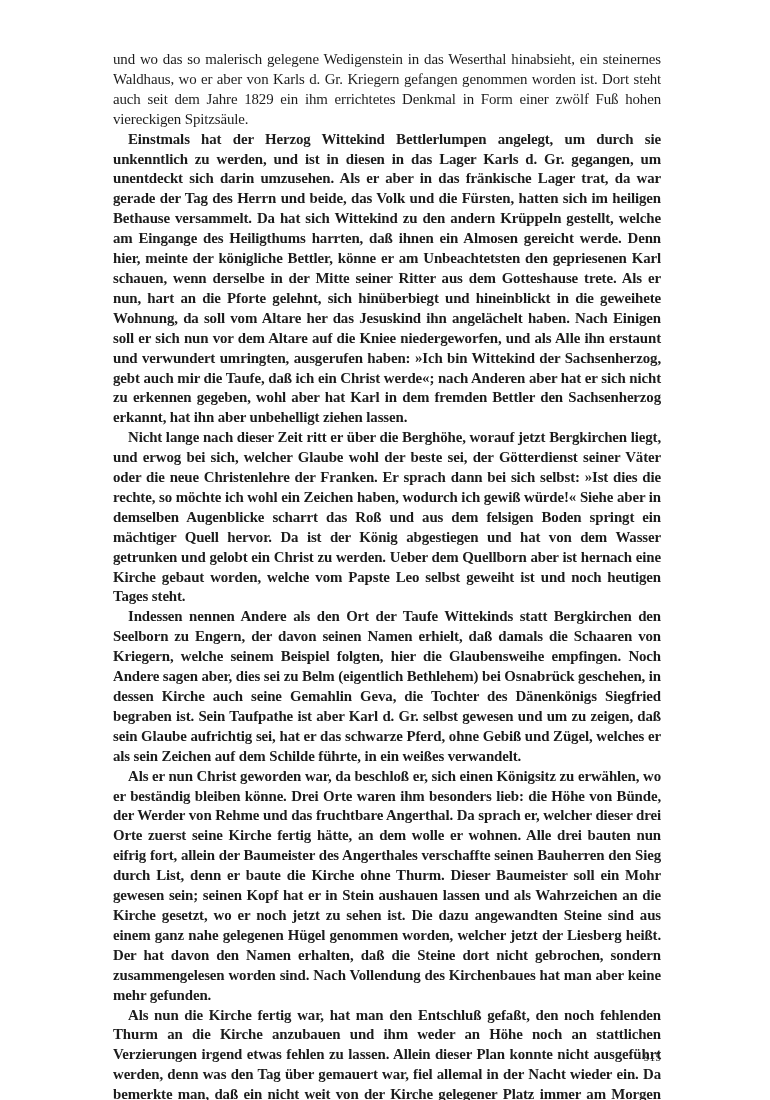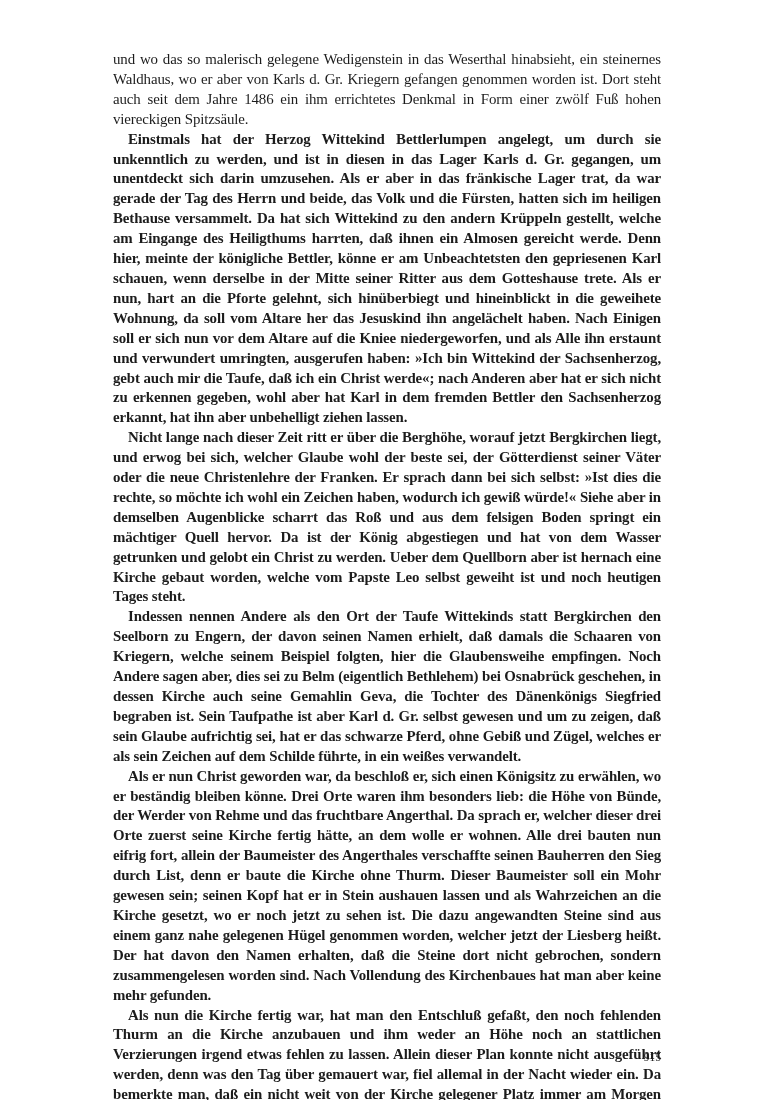--- a/index.html
+++ b/index.html
@@ -44,21 +44,21 @@
     font-family: "Liberation Serif", serif;
     font-size: 11.5px;
     color: #1c1c1c;
   }
 </style>
 </head>
 <body>
 
 <div class="page">
   <div class="text-block">
-    <p>und wo das so malerisch gelegene Wedigenstein in das Weserthal hinabsieht, ein steinernes Waldhaus, wo er aber von Karls d. Gr. Kriegern gefangen genommen worden ist. Dort steht auch seit dem Jahre 1486 ein ihm errichtetes Denkmal in Form einer zwölf Fuß hohen viereckigen Spitzsäule.</p>
+    <p>und wo das so malerisch gelegene Wedigenstein in das Weserthal hinabsieht, ein steinernes Waldhaus, wo er aber von Karls d. Gr. Kriegern gefangen genommen worden ist. Dort steht auch seit dem Jahre 1829 ein ihm errichtetes Denkmal in Form einer zwölf Fuß hohen viereckigen Spitzsäule.</p>
     <p class="indent">Einstmals hat der Herzog Wittekind Bettlerlumpen angelegt, um durch sie unkenntlich zu werden, und ist in diesen in das Lager Karls d. Gr. gegangen, um unentdeckt sich darin umzusehen. Als er aber in das fränkische Lager trat, da war gerade der Tag des Herrn und beide, das Volk und die Fürsten, hatten sich im heiligen Bethause versammelt. Da hat sich Wittekind zu den andern Krüppeln gestellt, welche am Eingange des Heiligthums harrten, daß ihnen ein Almosen gereicht werde. Denn hier, meinte der königliche Bettler, könne er am Unbeachtetsten den gepriesenen Karl schauen, wenn derselbe in der Mitte seiner Ritter aus dem Gotteshause trete. Als er nun, hart an die Pforte gelehnt, sich hinüberbiegt und hineinblickt in die geweihete Wohnung, da soll vom Altare her das Jesuskind ihn angelächelt haben. Nach Einigen soll er sich nun vor dem Altare auf die Kniee niedergeworfen, und als Alle ihn erstaunt und verwundert umringten, ausgerufen haben: »Ich bin Wittekind der Sachsenherzog, gebt auch mir die Taufe, daß ich ein Christ werde«; nach Anderen aber hat er sich nicht zu erkennen gegeben, wohl aber hat Karl in dem fremden Bettler den Sachsenherzog erkannt, hat ihn aber unbehelligt ziehen lassen.</p>
     <p class="indent">Nicht lange nach dieser Zeit ritt er über die Berghöhe, worauf jetzt Bergkirchen liegt, und erwog bei sich, welcher Glaube wohl der beste sei, der Götterdienst seiner Väter oder die neue Christenlehre der Franken. Er sprach dann bei sich selbst: »Ist dies die rechte, so möchte ich wohl ein Zeichen haben, wodurch ich gewiß würde!« Siehe aber in demselben Augenblicke scharrt das Roß und aus dem felsigen Boden springt ein mächtiger Quell hervor. Da ist der König abgestiegen und hat von dem Wasser getrunken und gelobt ein Christ zu werden. Ueber dem Quellborn aber ist hernach eine Kirche gebaut worden, welche vom Papste Leo selbst geweiht ist und noch heutigen Tages steht.</p>
     <p class="indent">Indessen nennen Andere als den Ort der Taufe Wittekinds statt Bergkirchen den Seelborn zu Engern, der davon seinen Namen erhielt, daß damals die Schaaren von Kriegern, welche seinem Beispiel folgten, hier die Glaubensweihe empfingen. Noch Andere sagen aber, dies sei zu Belm (eigentlich Bethlehem) bei Osnabrück geschehen, in dessen Kirche auch seine Gemahlin Geva, die Tochter des Dänenkönigs Siegfried begraben ist. Sein Taufpathe ist aber Karl d. Gr. selbst gewesen und um zu zeigen, daß sein Glaube aufrichtig sei, hat er das schwarze Pferd, ohne Gebiß und Zügel, welches er als sein Zeichen auf dem Schilde führte, in ein weißes verwandelt.</p>
     <p class="indent">Als er nun Christ geworden war, da beschloß er, sich einen Königsitz zu erwählen, wo er beständig bleiben könne. Drei Orte waren ihm besonders lieb: die Höhe von Bünde, der Werder von Rehme und das fruchtbare Angerthal. Da sprach er, welcher dieser drei Orte zuerst seine Kirche fertig hätte, an dem wolle er wohnen. Alle drei bauten nun eifrig fort, allein der Baumeister des Angerthales verschaffte seinen Bauherren den Sieg durch List, denn er baute die Kirche ohne Thurm. Dieser Baumeister soll ein Mohr gewesen sein; seinen Kopf hat er in Stein aushauen lassen und als Wahrzeichen an die Kirche gesetzt, wo er noch jetzt zu sehen ist. Die dazu angewandten Steine sind aus einem ganz nahe gelegenen Hügel genommen worden, welcher jetzt der Liesberg heißt. Der hat davon den Namen erhalten, daß die Steine dort nicht gebrochen, sondern zusammengelesen worden sind. Nach Vollendung des Kirchenbaues hat man aber keine mehr gefunden.</p>
     <p class="indent">Als nun die Kirche fertig war, hat man den Entschluß gefaßt, den noch fehlenden Thurm an die Kirche anzubauen und ihm weder an Höhe noch an stattlichen Verzierungen irgend etwas fehlen zu lassen. Allein dieser Plan konnte nicht ausgeführt werden, denn was den Tag über gemauert war, fiel allemal in der Nacht wieder ein. Da bemerkte man, daß ein nicht weit von der Kirche gelegener Platz immer am Morgen trocken gefunden ward,</p>
   </div>
   <div class="page-number">915</div>
 </div>
 
 </body></html>

